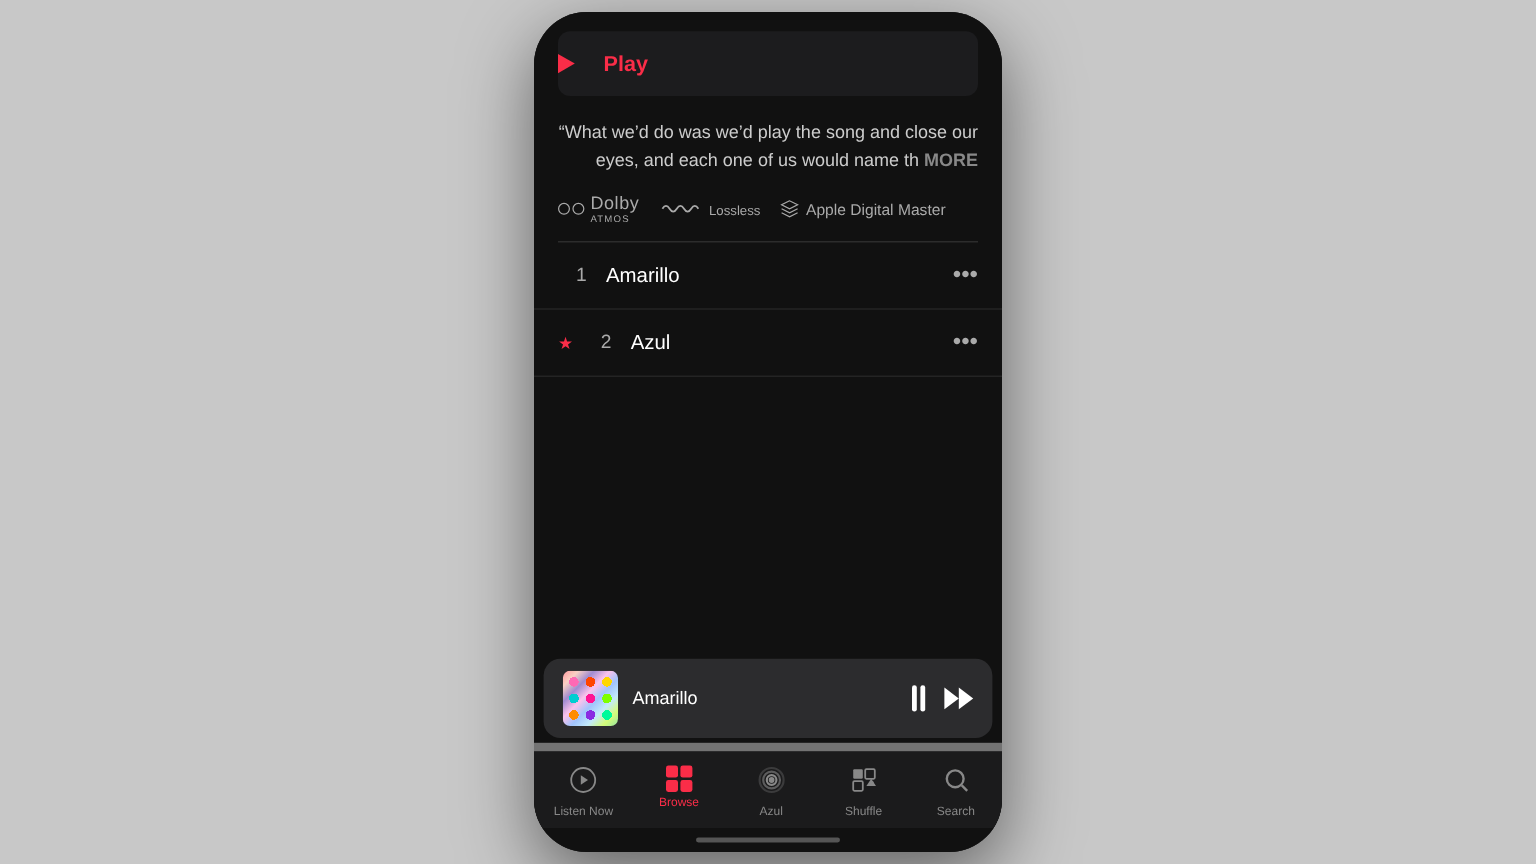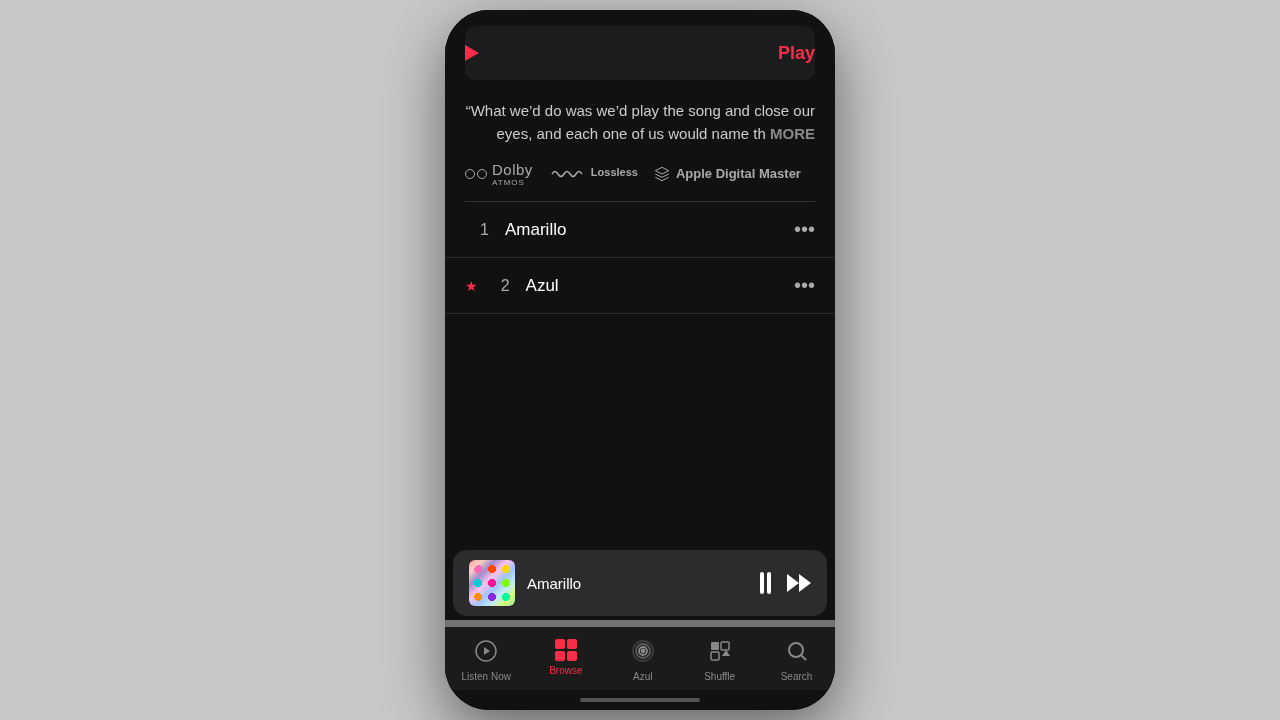--- a/index.html
+++ b/index.html
@@ -37,21 +37,21 @@
     }
     .btn-play, .btn-shuffle {
       flex: 1;
       height: 54px;
       border-radius: 10px;
       background: #1c1c1e;
       border: none;
       cursor: pointer;
       display: flex;
       align-items: center;
-      justify-content: space-between;
+      justify-content: flex-start;
       gap: 24px;
       font-size: 18px;
       font-weight: 600;
       color: #fa2d48;
     }
     .play-icon {
       width: 0;
       height: 0;
       border-style: solid;
       border-width: 8px 0 8px 14px;
@@ -71,25 +71,24 @@
     }
     
     .badges-section {
       padding: 4px 20px 14px;
       display: flex;
       align-items: center;
       gap: 16px;
     }
     .badge {
       display: flex;
-      align-items: flex-start;
+      align-items: flex-end;
       gap: 4px;
       color: #aaa;
       font-size: 11px;
-      font-weight: bold;
     }
     .dolby-circles {
       display: flex;
       gap: 2px;
     }
     .dolby-circle {
       width: 10px;
       height: 10px;
       border: 1.5px solid #aaa;
       border-radius: 50%;

